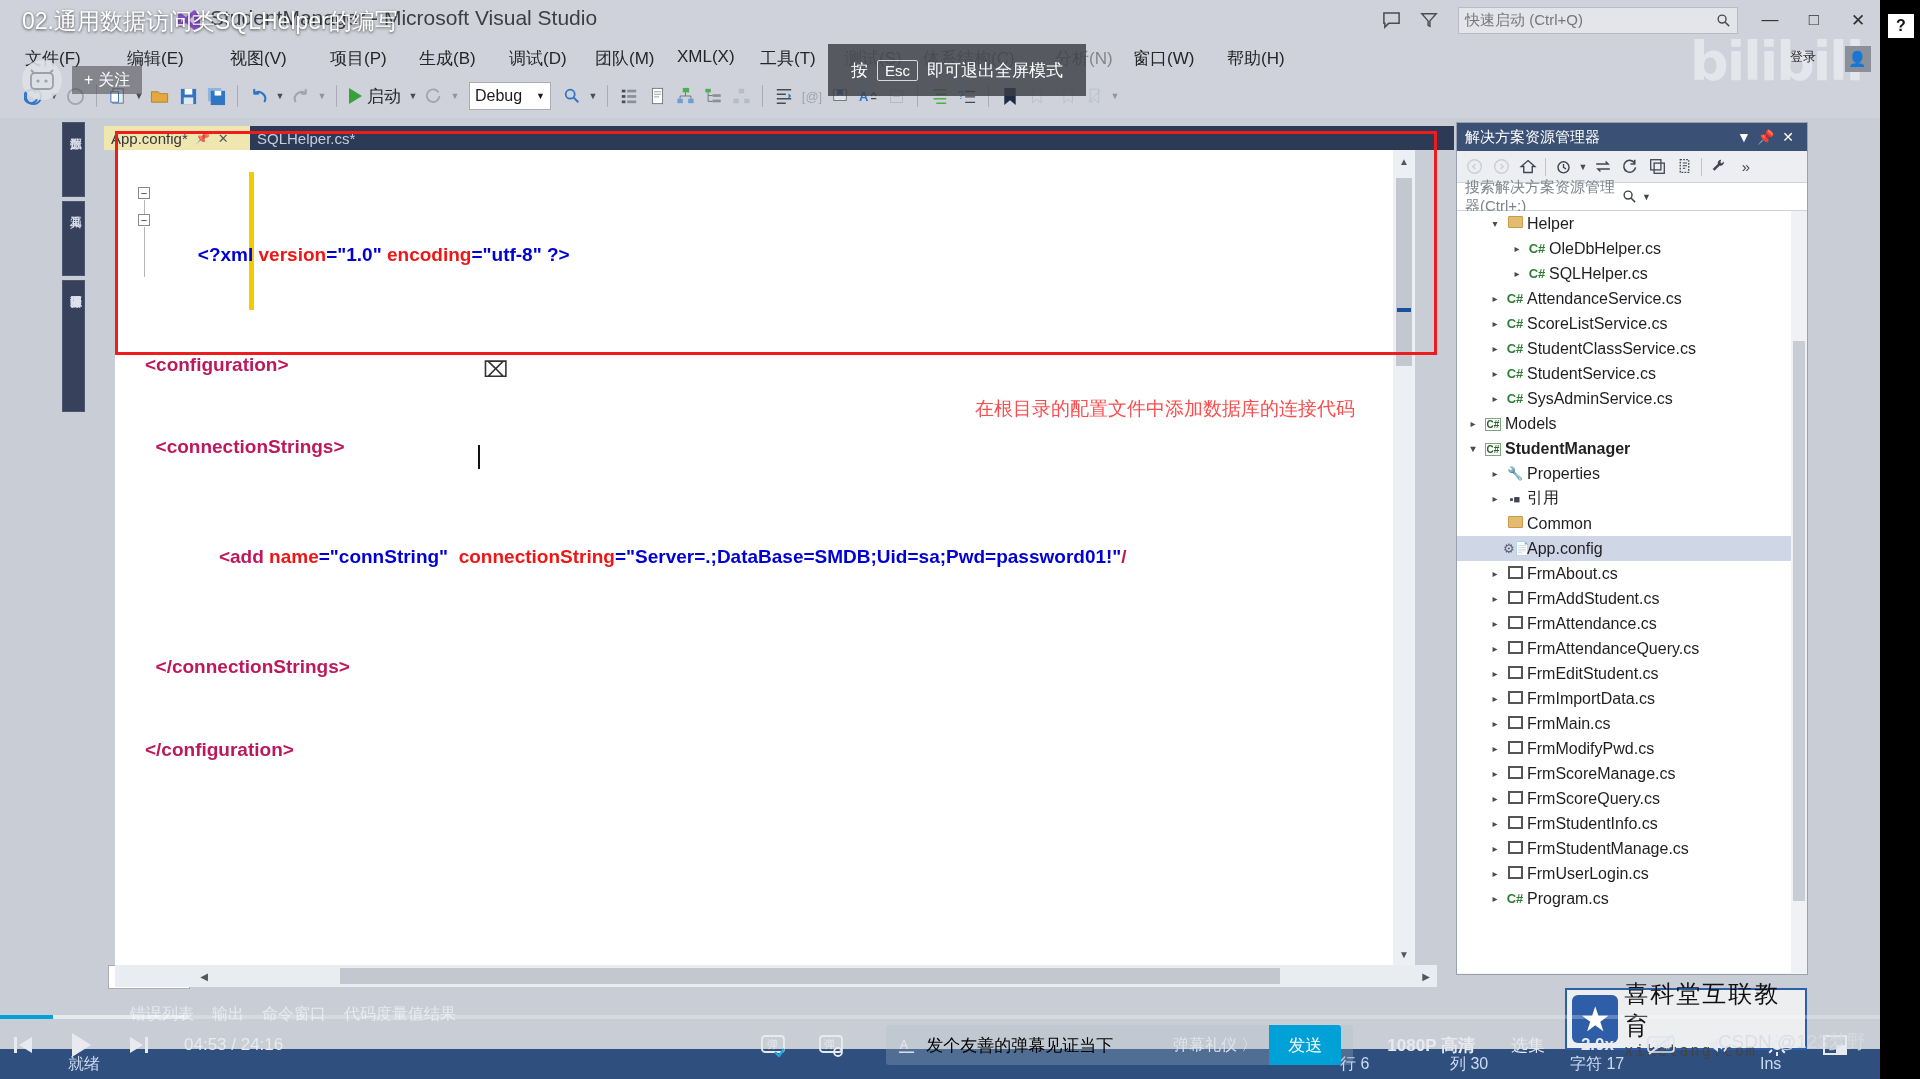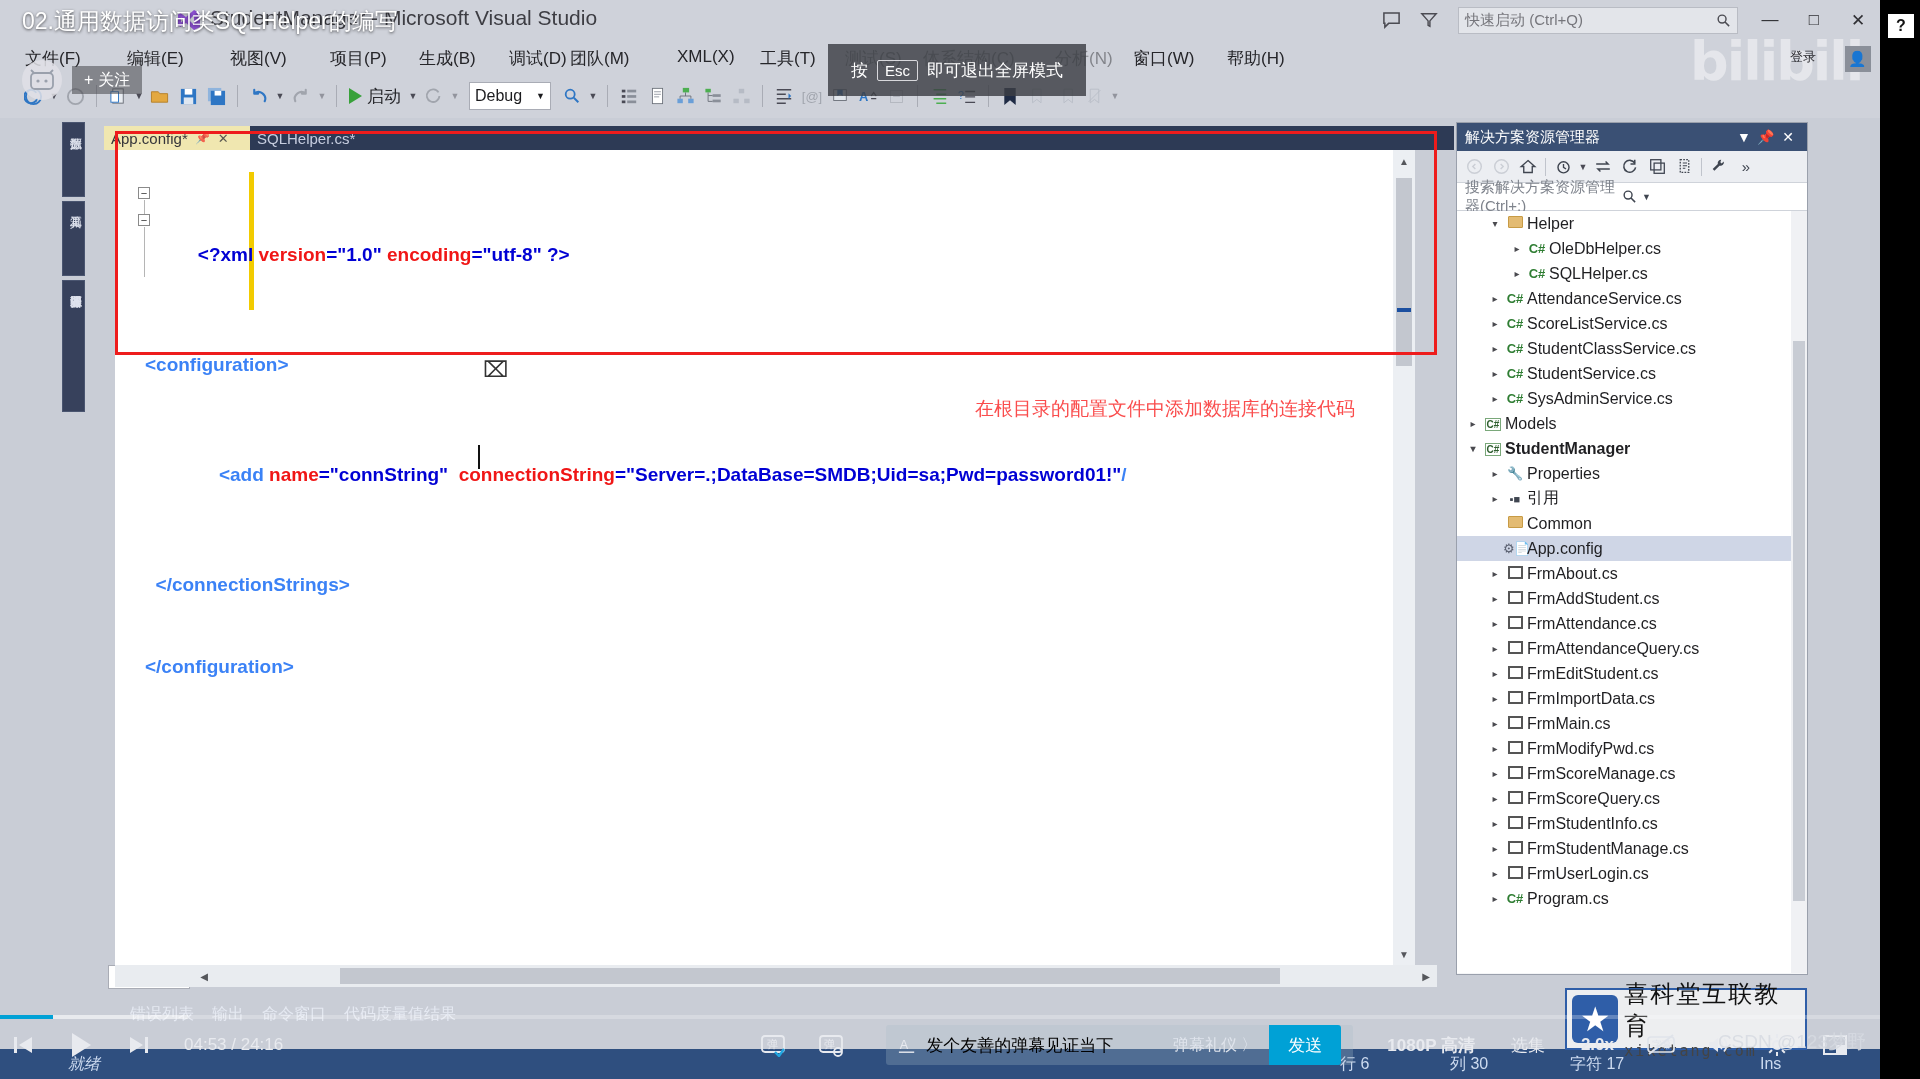--- a/index.html
+++ b/index.html
@@ -54,21 +54,21 @@
   .dtab .x { margin-left:7px; font-size:13px; opacity:.8; }
 
   .editor { position:absolute; left:115px; top:150px; width:1300px; height:815px; background:#fff; }
   .editor-border { position:absolute; left:115px; top:131px; width:1322px; height:224px;
      border:3px solid #ee1c1c; pointer-events:none; }
 
   .code { position:absolute; left:30px; top:8px; font-family:"Liberation Sans", sans-serif;
      font-size:19px; font-weight:bold; line-height:27.5px; white-space:pre; }
   .c-blue { color:#0000d4; }
   .c-red  { color:#f01616; }
-  .c-dark { color:#3b82f6; }
+  .c-dark { color:#be185d; }
   .c-black{ color:#111; }
   .fold-box { position:absolute; width:12px; height:12px; border:1px solid #8a8a8a; background:#fff;
      font-size:11px; line-height:10px; text-align:center; color:#333; }
   .fold-line { position:absolute; left:146px; width:1px; background:#b5b5b5; }
   .ychange { position:absolute; left:134px; width:5px; background:#f2cb00; }
 
   .annot { position:absolute; left:975px; top:396px; font-size:19px; color:#fa4d4d;
      font-family:Liberation Mono, monospace; white-space:nowrap; }
 
   .caret-line { position:absolute; left:363px; top:295px; width:2px; height:24px; background:#111; }
@@ -112,21 +112,21 @@
   .icn-csproj { border:1px solid #7aa87a; color:#2e5e2e; font-size:10px; padding:0 1px; font-weight:bold; }
   .folder { width:15px; height:12px; background:#e3bb72; border:1px solid #c79b45; border-radius:1px; display:inline-block; }
   .formic { width:15px; height:13px; border:2px solid #555; display:inline-block; }
   .wrench { color:#4a4a4f; }
   .se-vscroll { position:absolute; right:0; top:0; width:16px; height:762px; background:#f0f1f4; }
   .se-vthumb { position:absolute; left:2px; top:130px; width:12px; height:560px; background:#c8ccd4; }
 
   
   .vs-status { position:absolute; left:0; bottom:0; width:1880px; height:30px; background:#2f4f7f; color:#cddbf0;
      font-size:16px; display:flex; align-items:center; }
-  .vs-status .ready { margin-left:68px;font-style:italic; }
+  .vs-status .ready { margin-left:68px; }
   .vs-status .r { position:absolute; }
 
   
   .panel-tabs { position:absolute; left:130px; top:1004px; font-size:16px; color:#e5e9f2; display:flex; gap:18px; }
 
   
   .bili-title { position:absolute; left:22px; top:6px; font-size:23px; color:#fff; white-space:nowrap;
      text-shadow:0 1px 3px rgba(0,0,0,.65); }
   .bili-avatar { position:absolute; left:22px; top:60px; width:40px; height:40px; border-radius:50%;
      background:rgba(225,225,230,.85); display:flex; align-items:center; justify-content:center; }
@@ -204,21 +204,21 @@
       </div>
     </div>
 
     <div class="vs-menubar">
       <div class="mi" style="left:20px">文件(F)</div>
       <div class="mi" style="left:122px">编辑(E)</div>
       <div class="mi" style="left:225px">视图(V)</div>
       <div class="mi" style="left:325px">项目(P)</div>
       <div class="mi" style="left:414px">生成(B)</div>
       <div class="mi" style="left:504px">调试(D)</div>
-      <div class="mi" style="left:565px">团队(M)</div>
+      <div class="mi" style="left:590px">团队(M)</div>
       <div class="mi" style="left:672px">XML(X)</div>
       <div class="mi" style="left:755px">工具(T)</div>
       <div class="mi" style="left:840px;opacity:.45">测试(S)</div>
       <div class="mi" style="left:918px;opacity:.45">体系结构(C)</div>
       <div class="mi" style="left:1050px;opacity:.45">分析(N)</div>
       <div class="mi" style="left:1128px">窗口(W)</div>
       <div class="mi" style="left:1222px">帮助(H)</div>
     </div>
 
     <div class="vs-toolbar">
@@ -427,20 +427,21 @@
       <div class="fold-box" style="left:23px;top:37px">−</div>
       <div class="fold-box" style="left:23px;top:64px">−</div>
       <div class="fold-line" style="left:29px;top:50px;height:14px;"></div>
       <div class="fold-line" style="left:29px;top:77px;height:50px;"></div>
 
       <div class="code">
         <div>
           <span class="c-blue">&lt;?xml </span><span class="c-red">version</span><span class="c-blue">=</span><span class="c-blue">"1.0"</span><span class="c-black"> </span><span class="c-red">encoding</span><span class="c-blue">=</span><span class="c-blue">"utf-8"</span><span class="c-blue"> ?&gt;</span>
         </div>
         <div><span class="c-dark">&lt;configuration&gt;</span></div>
+        <div><span class="c-dark">  &lt;connectionStrings&gt;</span></div>
         <div>
           <span class="c-dark">    &lt;add </span><span class="c-red">name</span><span class="c-blue">=</span><span class="c-blue">"connString"</span><span class="c-black">  </span><span class="c-red">connectionString</span><span class="c-blue">=</span><span class="c-blue">"Server=.;DataBase=SMDB;Uid=sa;Pwd=password01!"</span><span class="c-dark">/</span>
         </div>
         <div><span class="c-dark">  &lt;/connectionStrings&gt;</span></div>
         <div><span class="c-dark">&lt;/configuration&gt;</span></div>
       </div>
 
       <div class="caret-line"></div>
 
       <div class="v-scroll">

